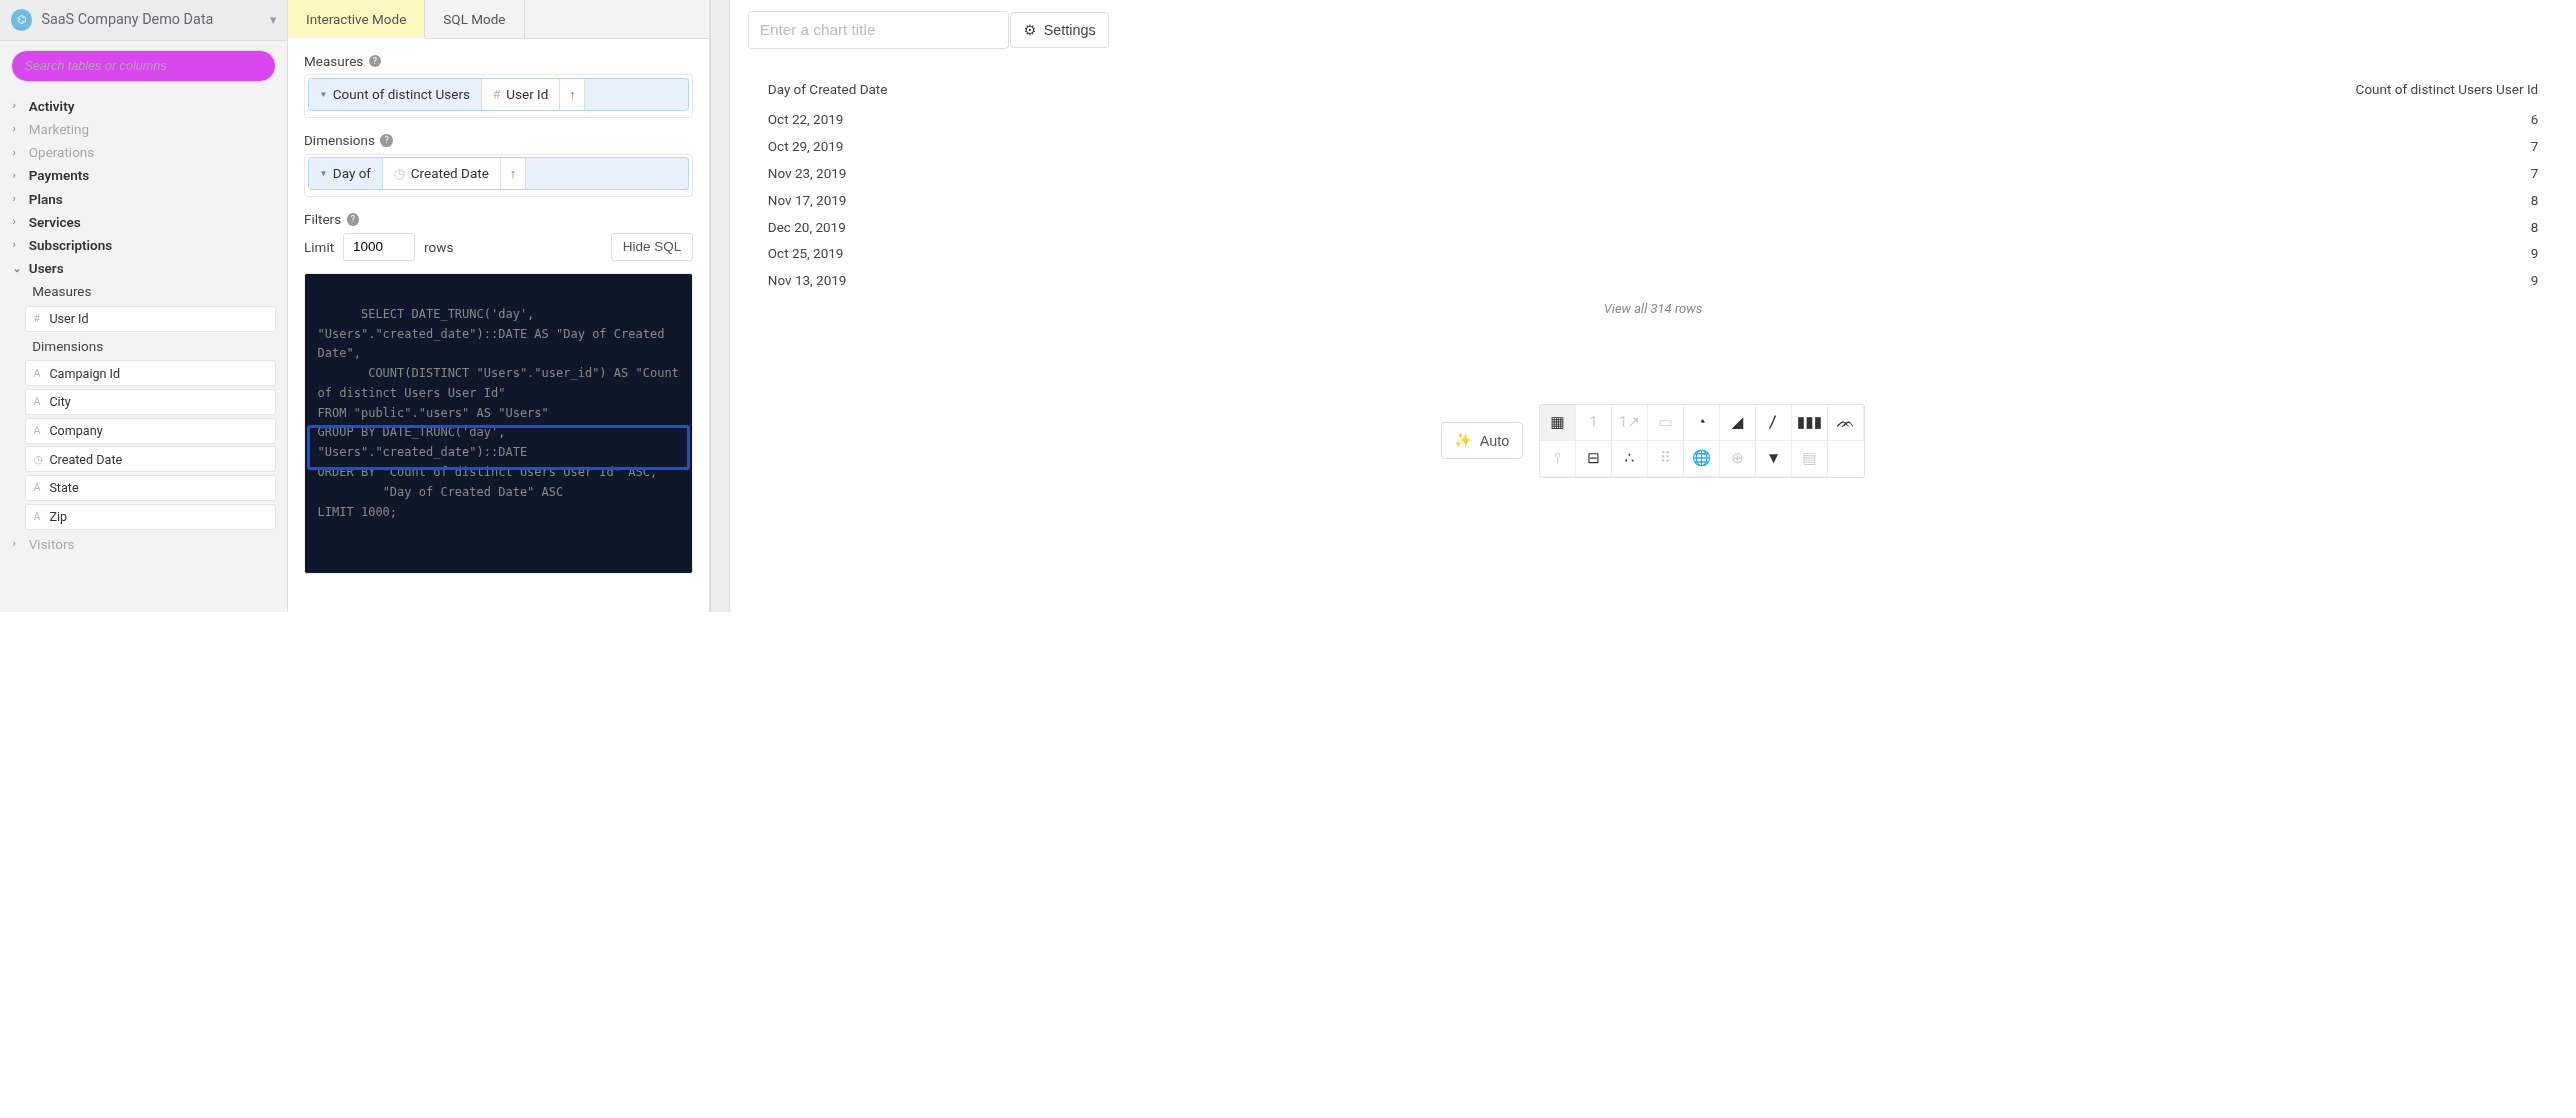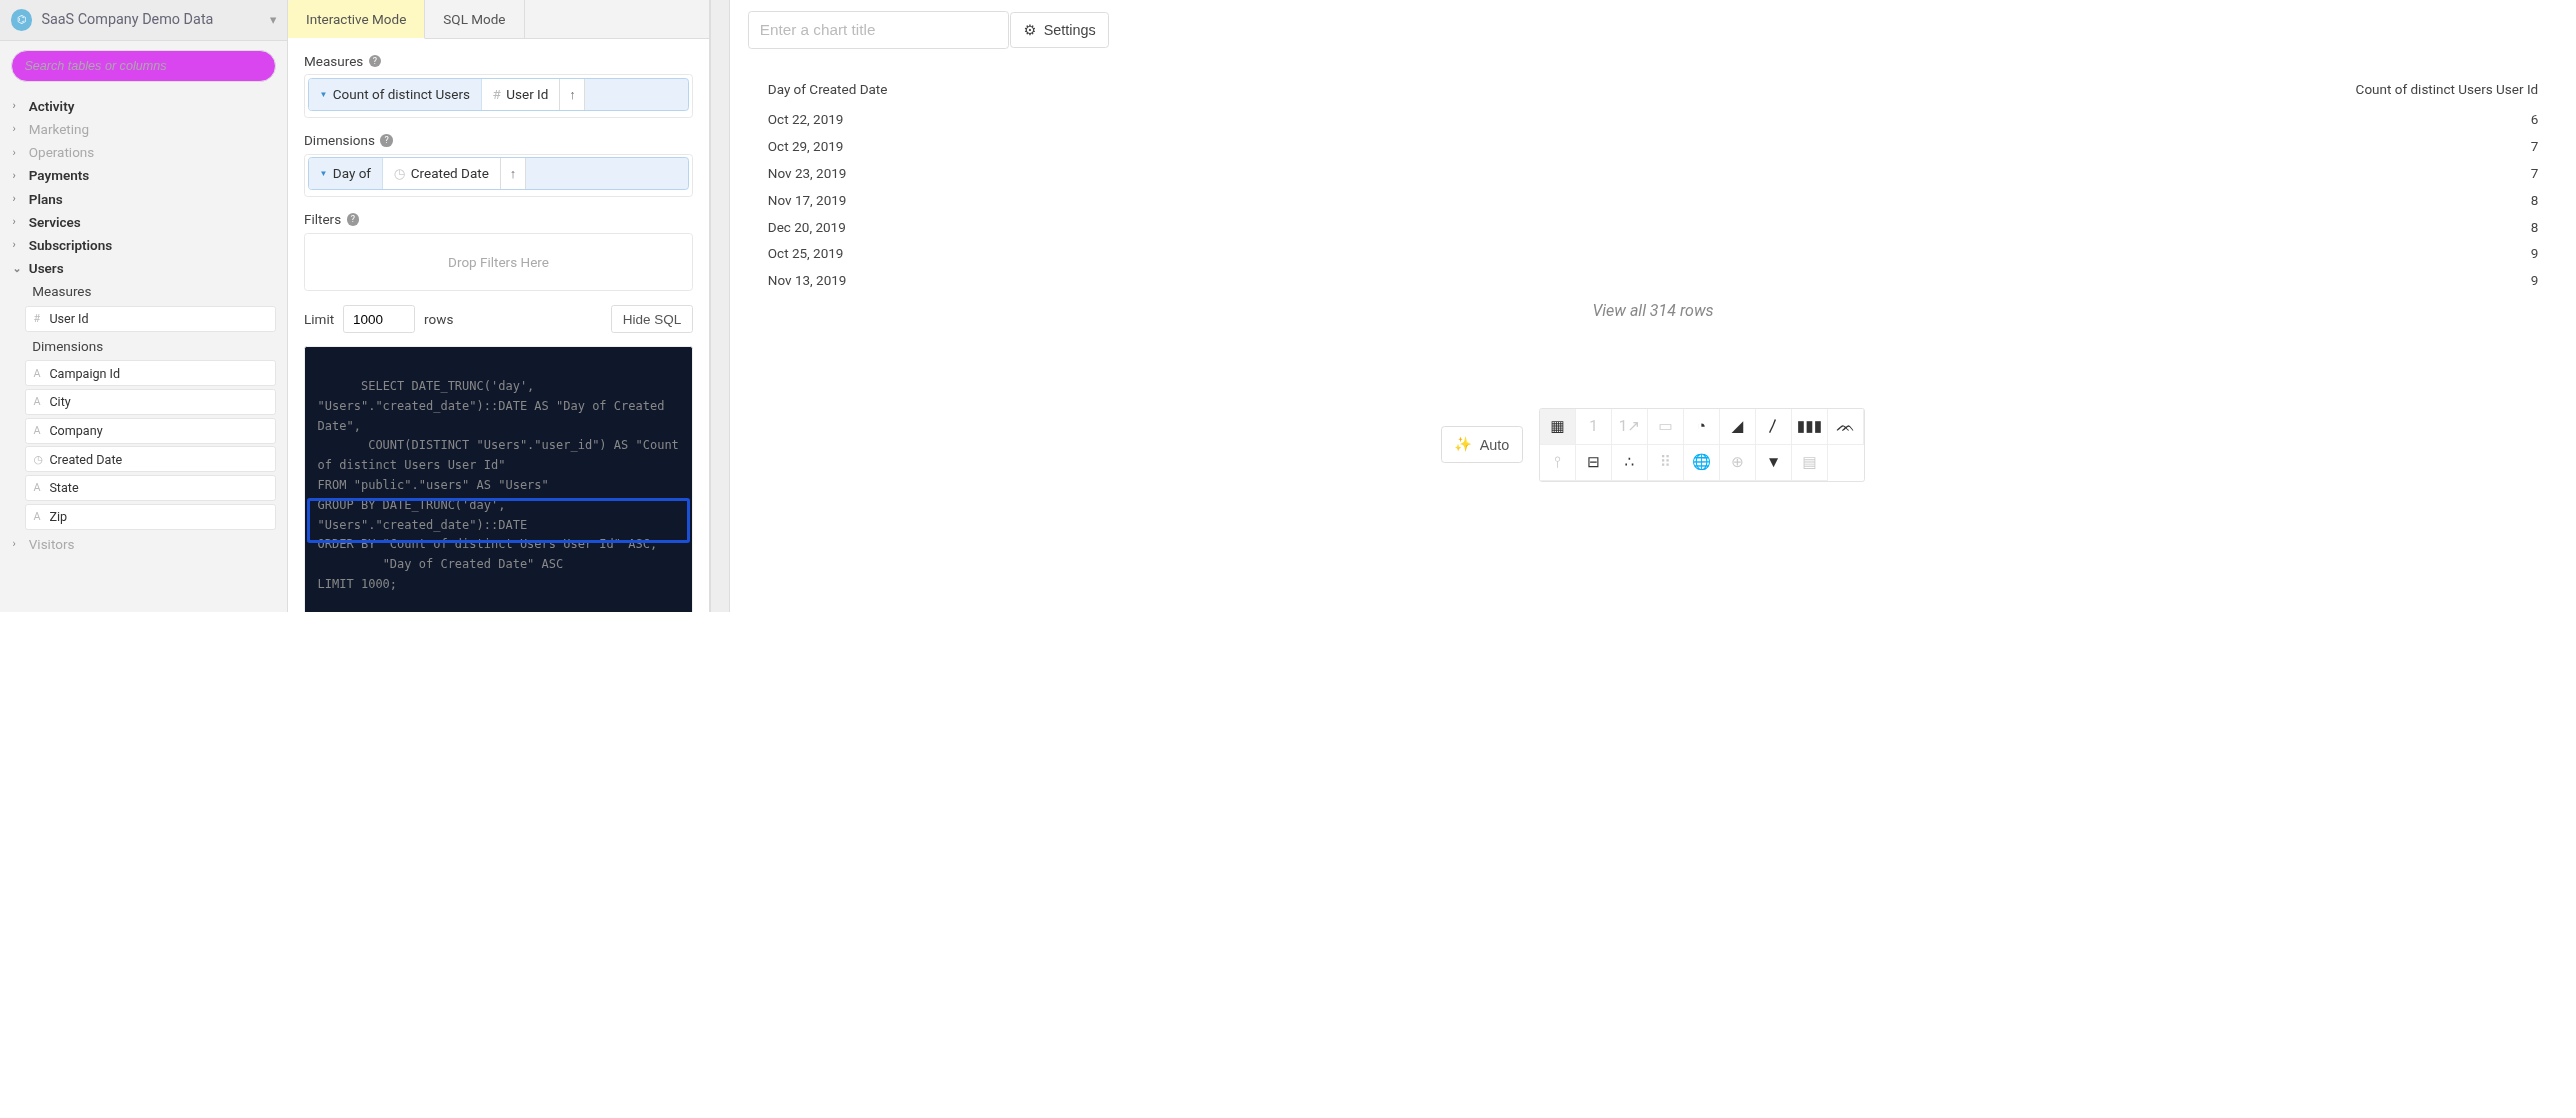--- a/index.html
+++ b/index.html
@@ -152,21 +152,21 @@
     border:0.9px solid #ddd; border-radius:3.6px; color:#333;
   }
   .chart-title-input::placeholder{color:#bbb;}
   .settings-btn {
     padding:9px 12.6px; border:0.9px solid #ddd; border-radius:3.6px; background:#fff;
     display:flex;align-items:center;gap:7.2px;font-size:14.4px;color:#444;cursor:pointer;
   }
   .data-table { margin: 7.2px 7.2px 0 7.2px; }
   .dt-head { display:flex; justify-content:space-between; padding:9px 12.6px; font-size:13.5px; color:#444;}
   .dt-row { display:flex; justify-content:space-between; padding:5.4px 12.6px; font-size:13.5px; color:#444;}
-  .view-all { text-align:center; font-style:italic; color:#888; font-size:16px; padding:7.2px;}
+  .view-all { text-align:center; font-style:italic; color:#888; font-size:13px; padding:7.2px;}
   .viz-bar-wrap { display:flex; align-items:center; justify-content:center; gap:16px; margin-top:81px;}
   .auto-btn {
     padding:9px 12.6px; border:0.9px solid #ddd; border-radius:3.6px; background:#fff;
     display:flex;align-items:center;gap:7.2px; font-size:14.4px; color:#555; cursor:pointer;
   }
   .viz-grid {
     display:grid; grid-template-columns: repeat(9, 36px); grid-template-rows: 36px 36px;
     border:0.9px solid #e3e3e3; border-radius:2.7px; overflow:hidden; background:#fff;
   }
   .viz-cell {
@@ -301,21 +301,20 @@
             <span>Created Date</span>
           </div>
         <div class="pill-seg white sort-arrow">↑</div>
       </div>
     </div>
 
     <div class="section-label">
         <span>Filters</span>
         <span class="help-icon">?</span>
       </div>
-    <div class="drop-zone">Drop Filters Here</div>
 
     <div class="limit-row">
       <span>Limit</span>
       <input class="limit-input" value="1000" style="">
       <span>rows</span>
       <button class="hide-sql-btn">Hide SQL</button>
     </div>
 
     <div class="sql-box">
       <span style="white-space:pre-wrap;">SELECT DATE_TRUNC('day', "Users"."created_date")::DATE AS "Day of Created Date",

